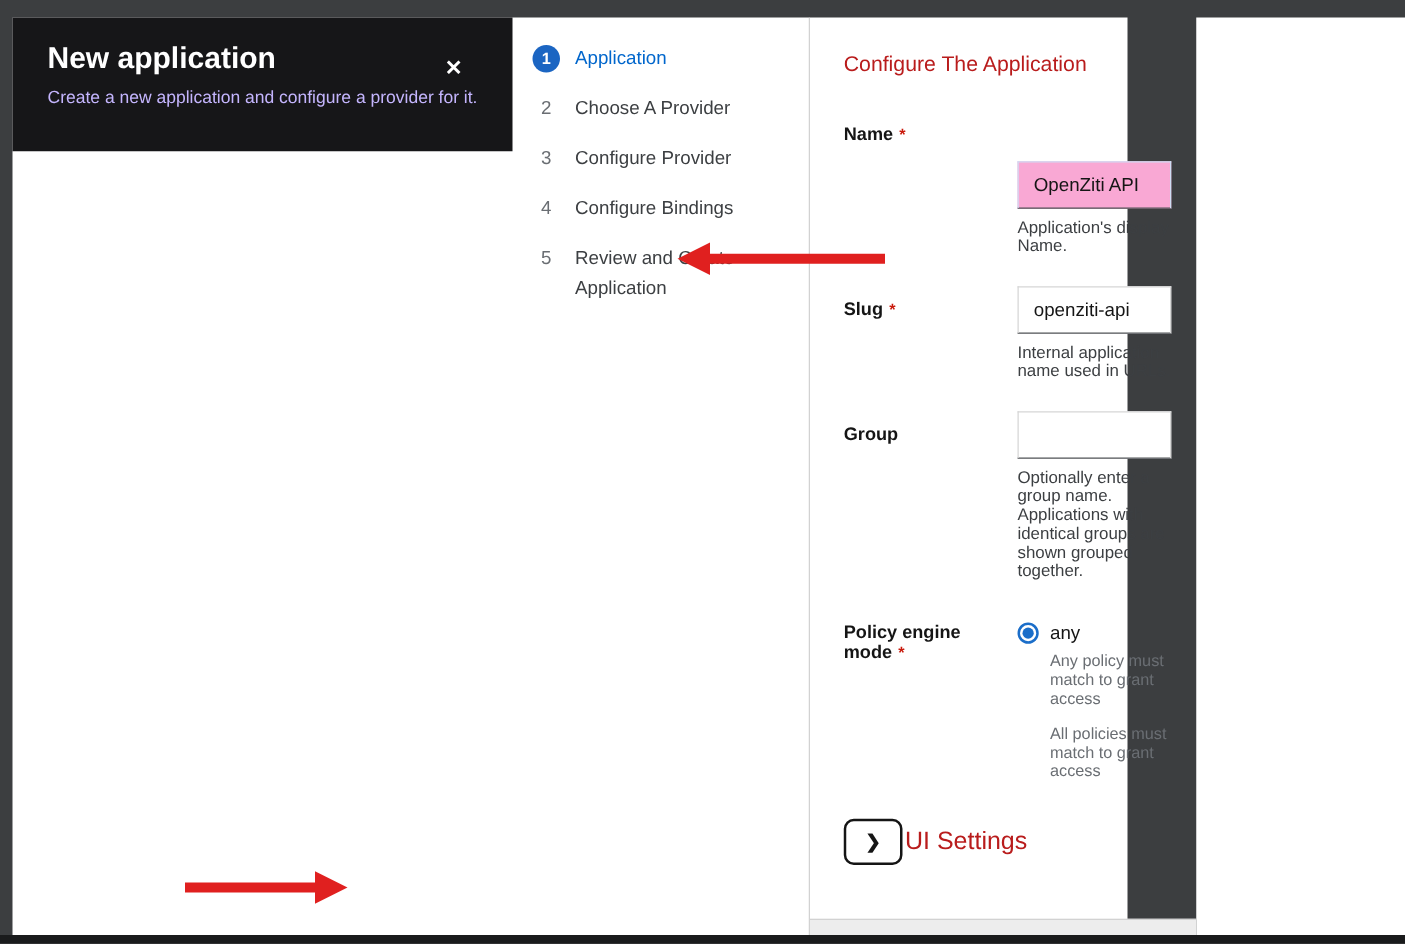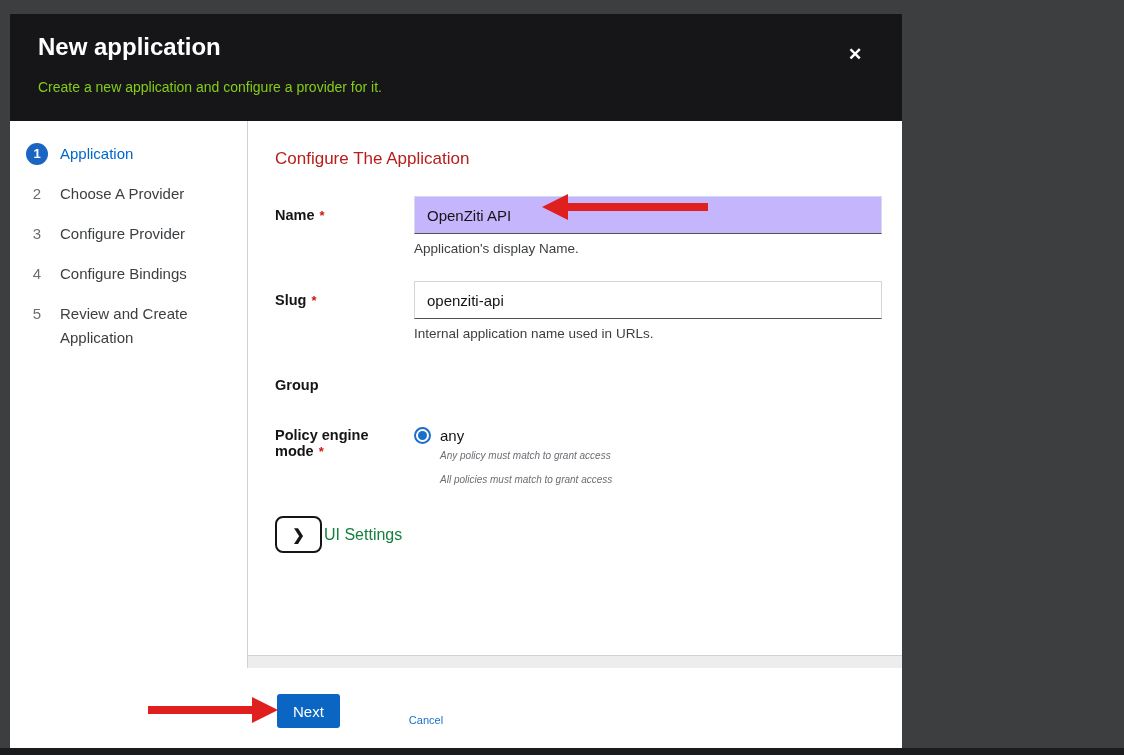--- a/index.html
+++ b/index.html
@@ -3,26 +3,26 @@
 <meta charset="utf-8">
 <style>
   * { margin:0; padding:0; box-sizing:border-box; }
   html,body { width:1124px; height:755px; }
   body { font-family:"Liberation Sans", sans-serif; background:#3c3e40; position:relative; overflow:hidden; }
 
   .page { position:relative; width:1124px; height:755px; background:#3c3e40; }
   .page-bottom-strip { position:absolute; left:0; bottom:0; width:100%; height:7px; background:#1a1b1c; }
 
   .modal { position:absolute; left:10px; top:14px; width:892px; height:734px;
-           background:#ffffff; display:flex; flex-direction:column; }
+           background:#ffffff; display:flex; flex-direction:row; }
 
   
   .modal-header { background:#161618; color:#fff; height:107px; padding:18px 28px 0 28px; position:relative; flex:0 0 auto; }
   .modal-title { font-size:24px; font-weight:bold; line-height:30px; color:#ffffff; }
-  .modal-subtitle { font-size:14px; margin-top:17px; color:#84cc16; }
+  .modal-subtitle { font-size:14px; margin-top:7px; color:#c4b5fd; }
   .modal-close { position:absolute; top:30px; right:36px; width:22px; height:22px;
                  color:#ffffff; font-size:17px; font-weight:bold; line-height:22px; text-align:center; cursor:pointer; }
 
   
   .modal-body { flex:0 0 547px; display:flex; overflow:hidden; }
 
   .wizard-nav { flex:0 0 238px; border-right:1px solid #d2d2d2; padding:21px 10px 0 16px; }
   .step { display:flex; align-items:flex-start; margin-bottom:14px; min-height:26px; cursor:pointer; }
   .step-num { flex:0 0 22px; height:22px; margin-top:1px; text-align:center; font-size:15px; line-height:22px; color:#6a6e73; }
   .step.active .step-num { background:#1b65c2; color:#fff; border-radius:50%; font-size:13px; font-weight:bold; }
@@ -33,36 +33,36 @@
   .form-area { flex:1 1 auto; padding:28px 20px 0 27px; overflow:hidden; }
   .content-heading { font-size:17px; font-weight:500; color:#b91c1c; margin-bottom:27px; }
 
   .form-row { display:flex; margin-bottom:25px; }
   .form-label { flex:0 0 139px; padding-top:11px; font-size:14.5px; font-weight:bold; color:#151515; }
   .req-star { color:#c9190b; font-weight:bold; margin-left:5px; font-size:13px; }
   .form-input-col { flex:1 1 auto; }
 
   .pf-input { width:100%; height:38px; font-family:"Liberation Sans", sans-serif; font-size:15px; color:#151515;
               background:#fff; border:1px solid #d6d6d6; border-bottom:1px solid #4f5255; padding:0 12px; outline:none; }
-  .pf-input.highlight { background:#c4b5fd; border-color:#cfdcf3; border-bottom-color:#4f5255; }
+  .pf-input.highlight { background:#f9a8d4; border-color:#cfdcf3; border-bottom-color:#4f5255;margin-top:40px; }
   .field-helper { margin-top:7px; font-size:13.5px; color:#3c3f42; }
 
   .radio-col { flex:1 1 auto; padding-top:9px; }
   .radio-row { display:flex; align-items:center; }
   .radio { width:17px; height:17px; border-radius:50%; border:2px solid #74777a; position:relative; background:#fff; flex:0 0 17px; cursor:pointer; }
   .radio.selected { border-color:#1b6ec9; }
   .radio.selected::after { content:""; position:absolute; left:2px; top:2px; right:2px; bottom:2px; background:#1b6ec9; border-radius:50%; }
   .radio-label { margin-left:9px; font-size:15px; color:#151515; }
-  .radio-helper { margin:6px 0 13px 26px; font-size:10px; color:#6a6e73;font-style:italic; }
+  .radio-helper { margin:6px 0 13px 26px; font-size:13px; color:#6a6e73; }
 
   .ui-settings-row { display:flex; align-items:center; margin-top:31px; }
   .expand-btn { width:47px; height:37px; border:2px solid #151515; border-radius:8px; background:#fff;
                 display:flex; align-items:center; justify-content:center; cursor:pointer; }
   .expand-chevron { font-size:15px; font-weight:bold; color:#151515; line-height:1; }
-  .ui-settings-label { margin-left:2px; font-size:16px; color:#15803d; }
+  .ui-settings-label { margin-left:2px; font-size:20px; color:#b91c1c; }
 
   .content-bottom-strip { flex:0 0 13px; background:#ededed; border-top:1px solid #d2d2d2; }
 
   
   .modal-footer { flex:0 0 80px; background:#fff; padding:26px 0 0 267px; display:flex; align-items:flex-start; }
   .btn-primary { background:#0a66c2; color:#fff; border:none; border-radius:3px; min-width:61px; height:34px;
                  font-family:"Liberation Sans", sans-serif; font-size:15px; padding:0 16px; cursor:pointer; }
   .link-cancel { margin-left:69px; margin-top:20px; font-size:11px; color:#1b6ec9; text-decoration:none; cursor:pointer; }
 
   
@@ -133,20 +133,24 @@
             <div class="form-input-col">
               <input class="pf-input" type="text" value="openziti-api" style="">
               <div class="field-helper">Internal application name used in URLs.</div>
             </div>
           </div>
 
           <div class="form-row">
             <div class="form-label">
               <span>Group</span>
             </div>
+            <div class="form-input-col">
+              <input class="pf-input" type="text" value="" style="">
+              <div class="field-helper">Optionally enter a group name. Applications with identical groups are shown grouped together.</div>
+            </div>
           </div>
 
           <div class="form-row" style="margin-bottom:0;">
             <div class="form-label" style="padding-top:9px;">
               <span>Policy engine mode</span><span class="req-star">*</span>
             </div>
             <div class="radio-col">
               <div class="radio-row">
                 <span class="radio selected"></span>
                 <span class="radio-label">any</span>

